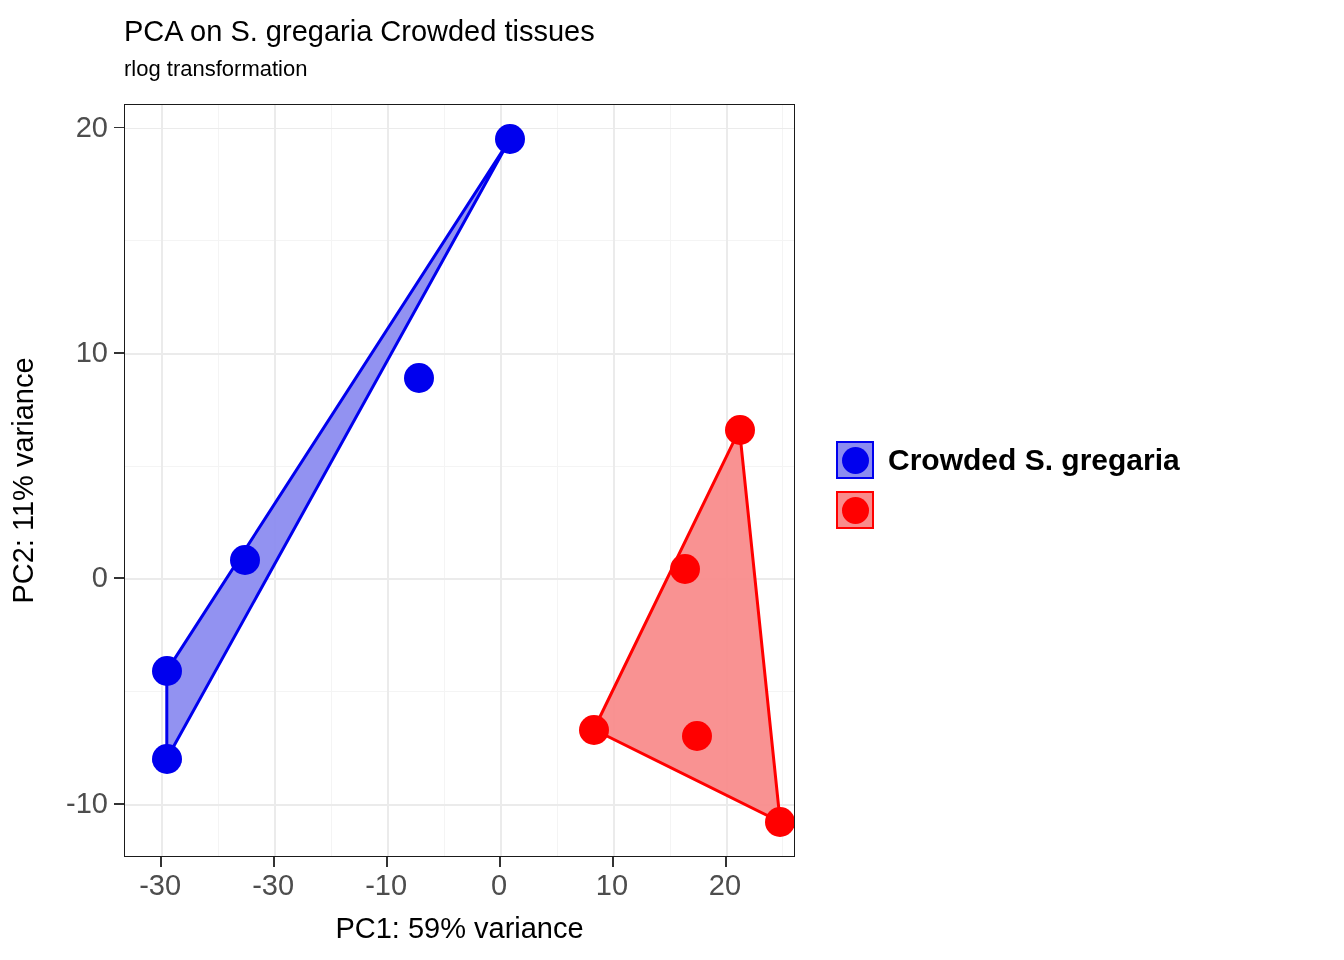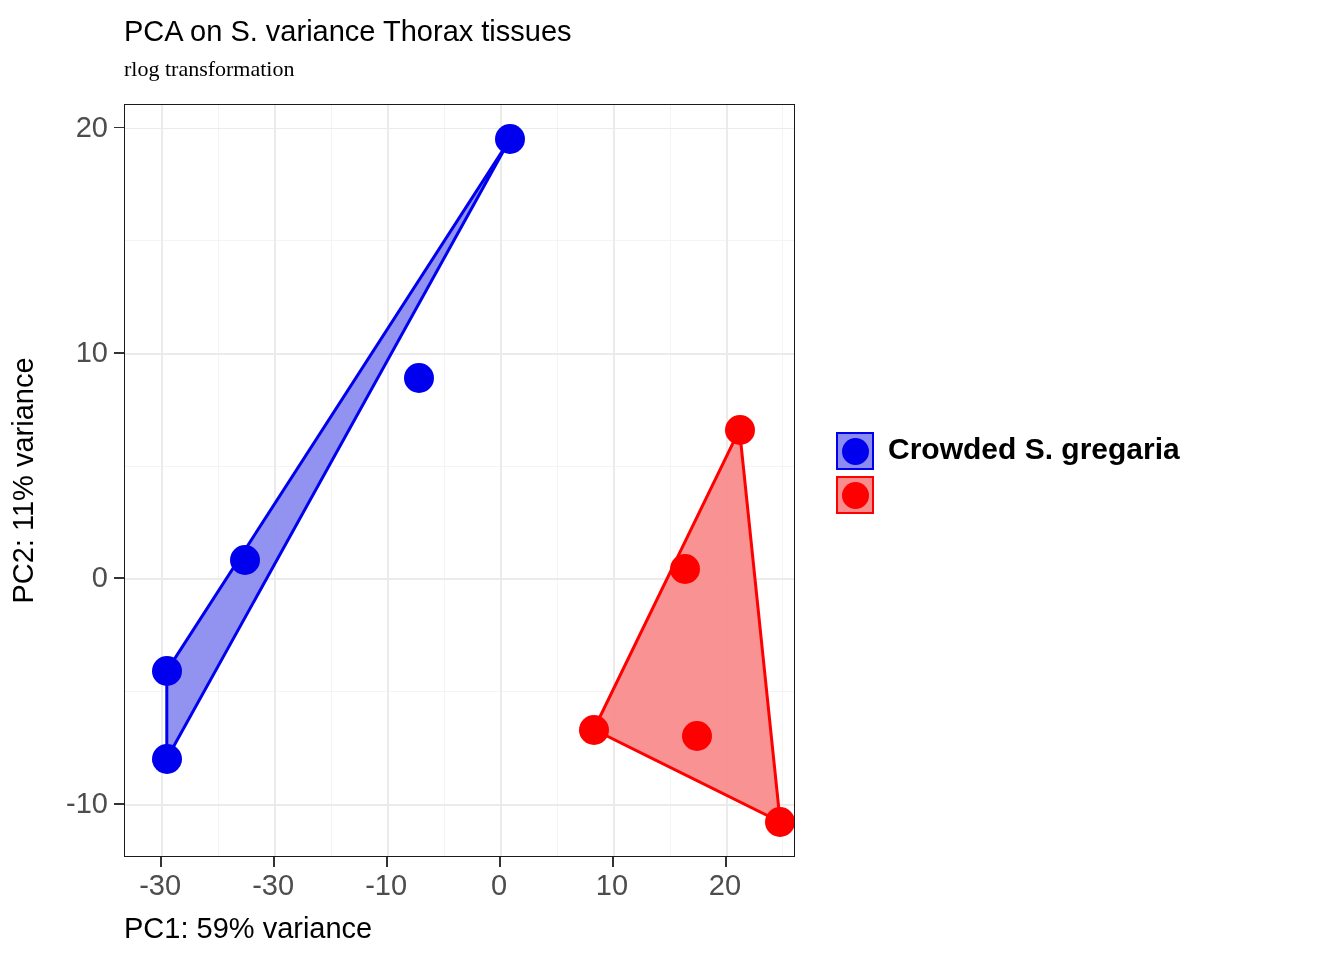--- a/index.html
+++ b/index.html
@@ -15,21 +15,20 @@
 
   .title{
     position:absolute;left:124px;top:14px;
     font-size:29px;line-height:34px;color:#000;
     white-space:nowrap;
   }
   .subtitle{
     position:absolute;left:124px;top:56px;
     font-size:22px;line-height:26px;color:#000;
     white-space:nowrap;
-    font-family:Liberation Serif, serif;
   }
 
   
   .panel{
     position:absolute;left:124px;top:104px;
     width:671px;height:753px;
     background:#ffffff;
     border:1.6px solid #1a1a1a;
     box-sizing:border-box;
     overflow:hidden;
@@ -53,59 +52,59 @@
   .tick-mark{position:absolute;background:#333333;}
   .tick-x{width:1.8px;height:10px;top:857px;}
   .tick-y{height:1.8px;width:10px;left:114px;}
 
   .tick-label{position:absolute;font-size:29px;color:#4d4d4d;white-space:nowrap;}
   .tick-label-x{top:869px;transform:translateX(-50%);}
   .tick-label-y{left:108px;transform:translate(-100%,-50%);text-align:right;}
 
   .axis-title-x{
     position:absolute;left:124px;width:671px;top:912px;
-    text-align:left;font-size:29px;color:#000;
+    text-align:center;font-size:29px;color:#000;
   }
   .axis-title-y{
     position:absolute;
     left:0px;top:104px;height:753px;width:46px;
     display:flex;align-items:center;justify-content:center;
   }
   .axis-title-y span{
     transform:rotate(-90deg);white-space:nowrap;
     font-size:29px;color:#000;
   }
 
   
   .legend{
     position:absolute;left:836px;top:432px;
     display:flex;flex-direction:column;gap:0px;
   }
-  .legend-row{display:flex;height:44px;}
+  .legend-row{display:flex;align-items:center;height:44px;margin-top:6px;}
   .legend-key{
     position:relative;width:38px;height:38px;box-sizing:border-box;
     margin-right:14px;flex:0 0 auto;
   }
   .legend-key .kfill{position:absolute;inset:0;box-sizing:border-box;}
   .legend-key .kdot{
     position:absolute;left:50%;top:50%;width:27px;height:27px;
     margin-left:-13.5px;margin-top:-13.5px;border-radius:50%;
   }
   .legend-key.blue .kfill{background:#8c8cf0;border:2px solid #0000ee;}
   .legend-key.blue .kdot{background:#0000ee;}
   .legend-key.red .kfill{background:#f98c8c;border:2px solid #ff0000;}
   .legend-key.red .kdot{background:#ff0000;}
   .legend-label{font-size:30px;font-weight:bold;color:#000;white-space:nowrap;}
 </style>
 </head>
 <body>
 
 <div id="root">
 
-  <div class="title">PCA on S. variance Thorax tissues</div>
+  <div class="title">PCA on S. gregaria Crowded tissues</div>
   <div class="subtitle">rlog transformation</div>
 
   <div class="panel">
     <div id="gridlayer">
         <div class="grid-line grid-minor-v" style="left: 92.6px;"></div>
         <div class="grid-line grid-minor-v" style="left: 92.6px;"></div>
         <div class="grid-line grid-minor-v" style="left: 205.6px;"></div>
         <div class="grid-line grid-minor-v" style="left: 205.6px;"></div>
         <div class="grid-line grid-minor-v" style="left: 318.6px;"></div>
         <div class="grid-line grid-minor-v" style="left: 318.6px;"></div>

